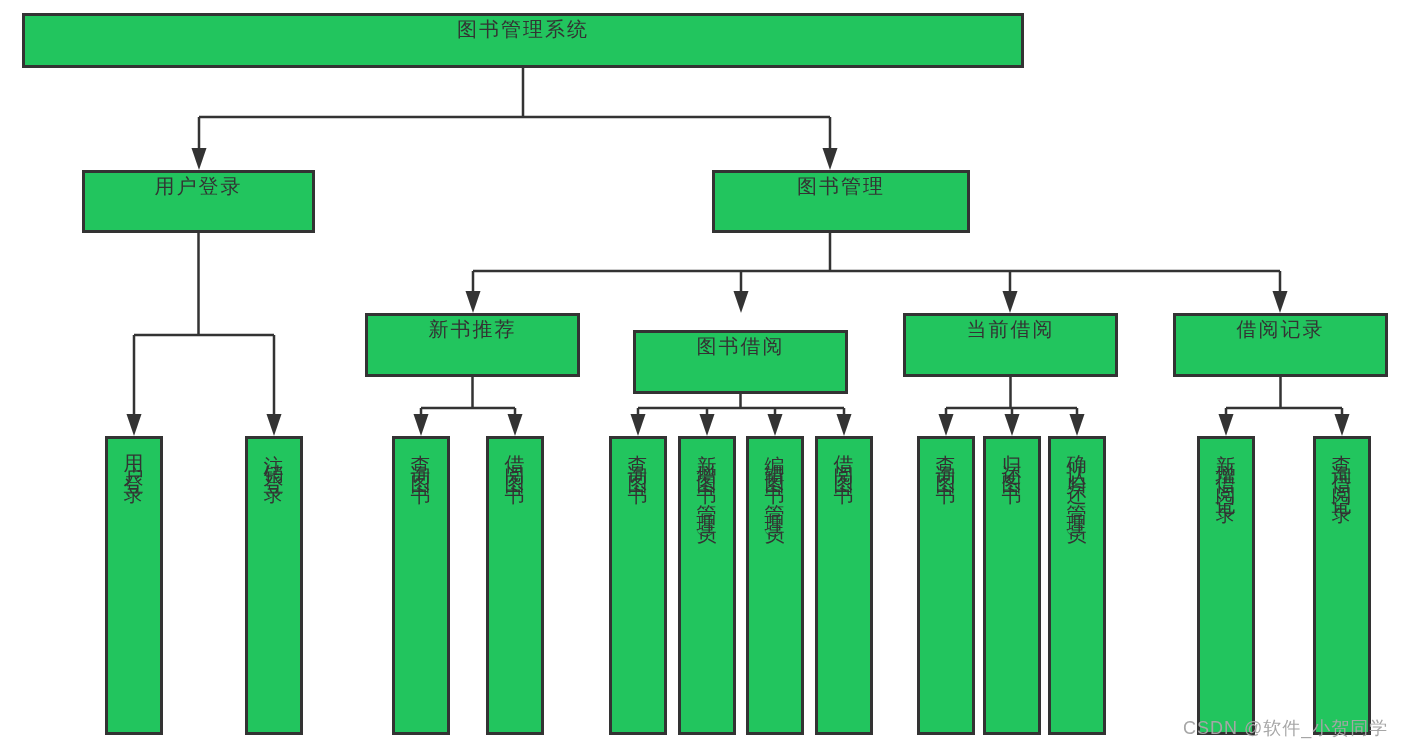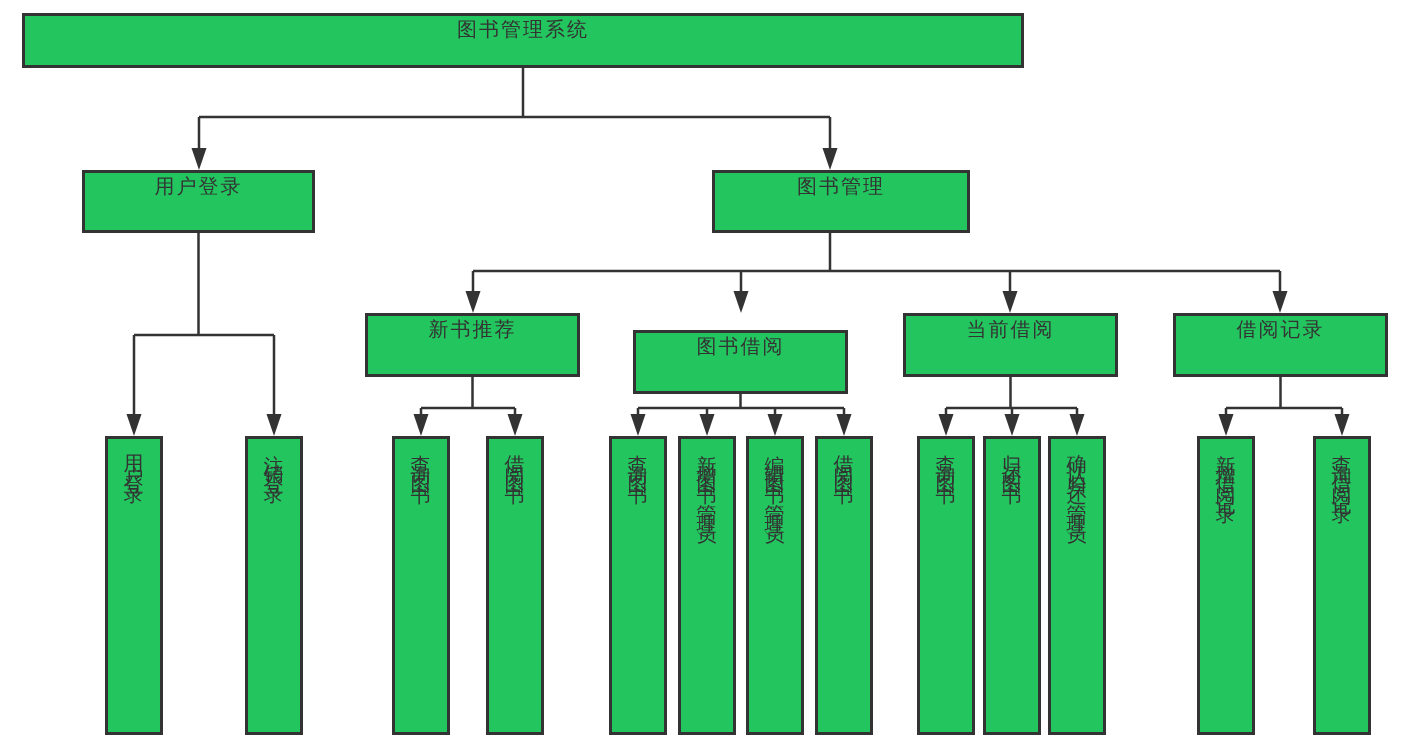--- a/index.html
+++ b/index.html
@@ -150,14 +150,15 @@
     <span class="vlabel">确认归还（管理员）</span>
   </div>
 
   <div class="box leaf" style="left:1197px; top:436px; width:58px; height:299px;">
     <span class="vlabel">新增借阅记录</span>
   </div>
   <div class="box leaf" style="left:1313px; top:436px; width:58px; height:299px;">
     <span class="vlabel">查询借阅记录</span>
   </div>
 
+  <div class="watermark">CSDN @软件_小贺同学</div>
 
 </div>
 
 </body></html>

